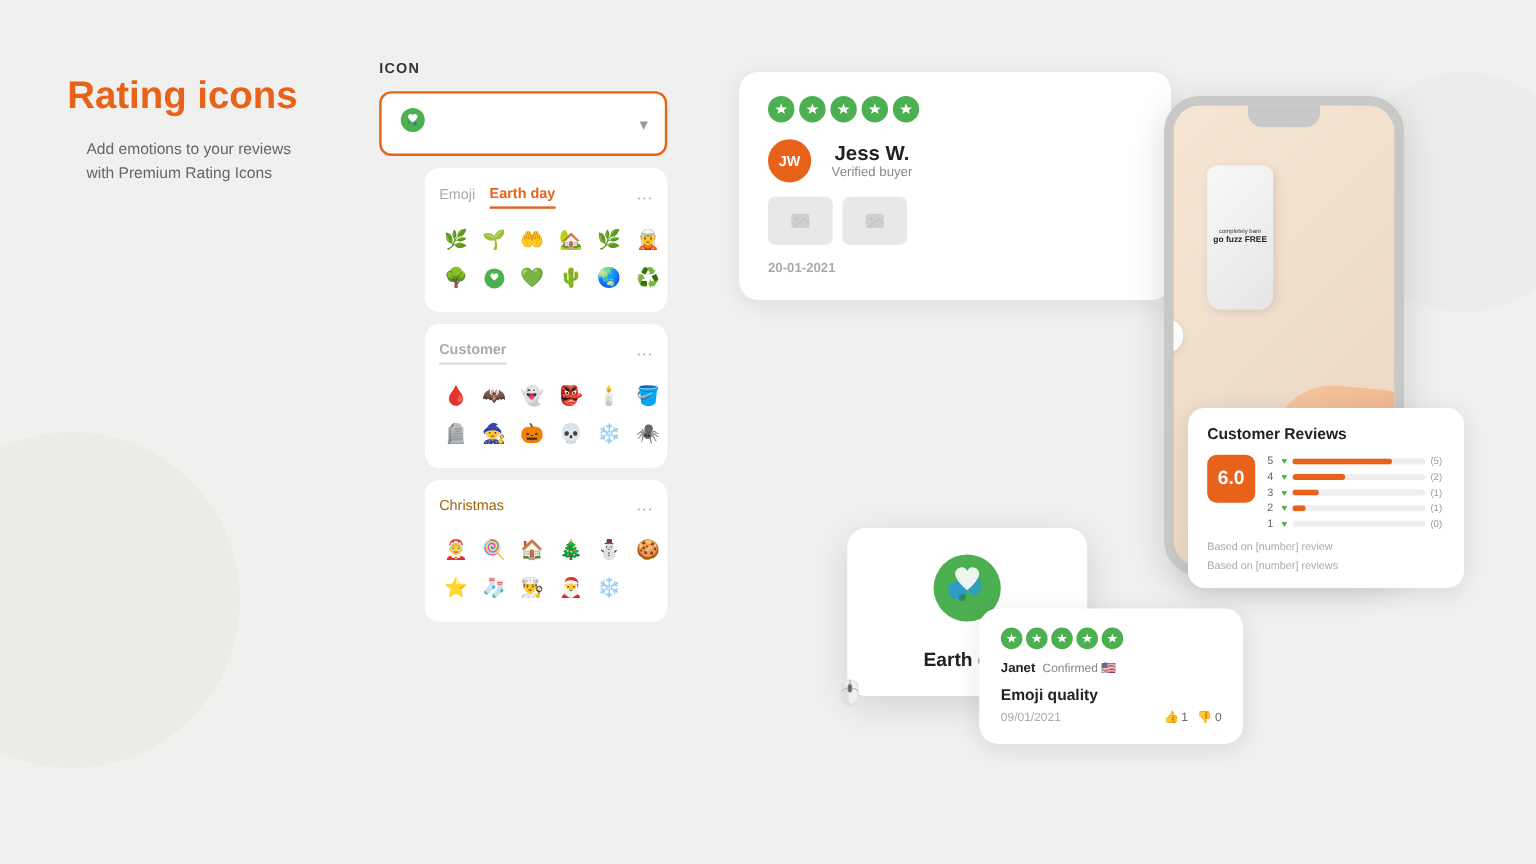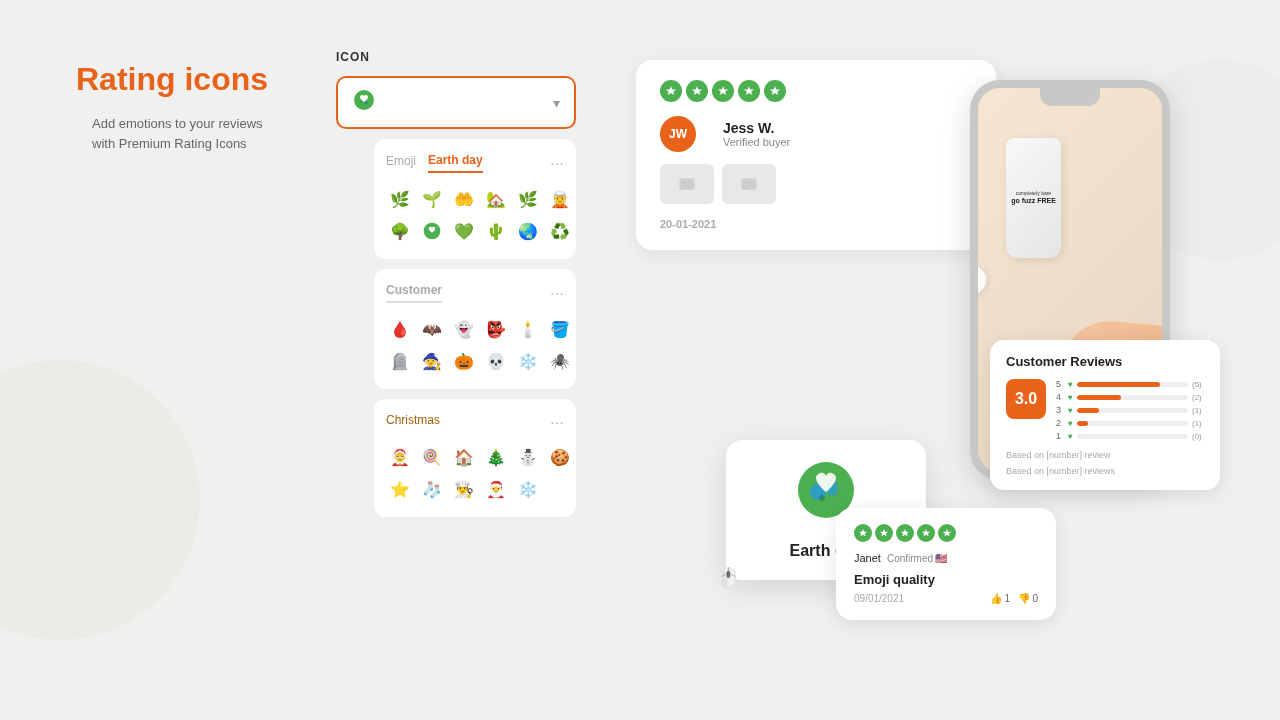--- a/index.html
+++ b/index.html
@@ -31,21 +31,21 @@
       height: 200px;
       background: #e8e8e5;
       border-radius: 50%;
       opacity: 0.5;
     }
 
     .page-content {
       position: relative;
       z-index: 1;
       display: flex;
-      padding: 60px 60px 40px 76px;
+      padding: 60px 60px 40px 56px;
       gap: 40px;
     }
 
     
     .left-panel {
       width: 220px;
       flex-shrink: 0;
     }
     .page-title {
       font-size: 32px;
@@ -175,37 +175,38 @@
       background: #4caf50;
       display: flex;
       align-items: center;
       justify-content: center;
     }
     .star-icon svg { width: 12px; height: 12px; }
 
     .reviewer-row {
       display: flex;
       align-items: center;
-      gap: 27px;
+      gap: 17px;
       margin-bottom: 12px;
+      text-align: center;
     }
     .reviewer-avatar {
       width: 36px;
       height: 36px;
       border-radius: 50%;
       background: #e8621a;
       display: flex;
       align-items: center;
       justify-content: center;
       color: white;
       font-size: 12px;
       font-weight: 700;
     }
     .reviewer-name {
-      font-size: 14px;
+      font-size: 17px;
       font-weight: 700;
       color: #222;
     }
     .reviewer-badge {
       font-size: 11px;
       color: #888;
     }
     .review-text {
       font-size: 13px;
       color: #444;
@@ -417,21 +418,21 @@
       font-size: 9px;
     }
     .janet-header {
       display: flex;
       align-items: center;
       gap: 6px;
       margin-bottom: 8px;
     }
     .janet-name {
       font-size: 11px;
-      font-weight: 400;
+      font-weight: 700;
       color: #222;
       text-align: right;
     }
     .janet-badge {
       font-size: 10px;
       color: #888;
     }
     .janet-title {
       font-size: 13px;
       font-weight: 700;
@@ -634,21 +635,21 @@
 
         <div style="position:absolute; top:180px; left:10px; right:10px; text-align:center;">
         </div>
       </div>
       <div class="phone-nav-arrow">‹</div>
     </div>
 
     <div class="customer-reviews-card">
       <div class="cr-title">Customer Reviews</div>
       <div class="cr-main">
-        <div class="cr-score-box">3.0</div>
+        <div class="cr-score-box">6.0</div>
         <div class="cr-bars">
           <div class="cr-bar-row">
             <span class="cr-bar-label">5</span>
             <span class="cr-bar-icon">♥</span>
             <div class="cr-bar-track">
                 <div class="cr-bar-fill" style="width:75%"></div>
               </div>
             <span class="cr-bar-count">(5)</span>
           </div>
           <div class="cr-bar-row">

